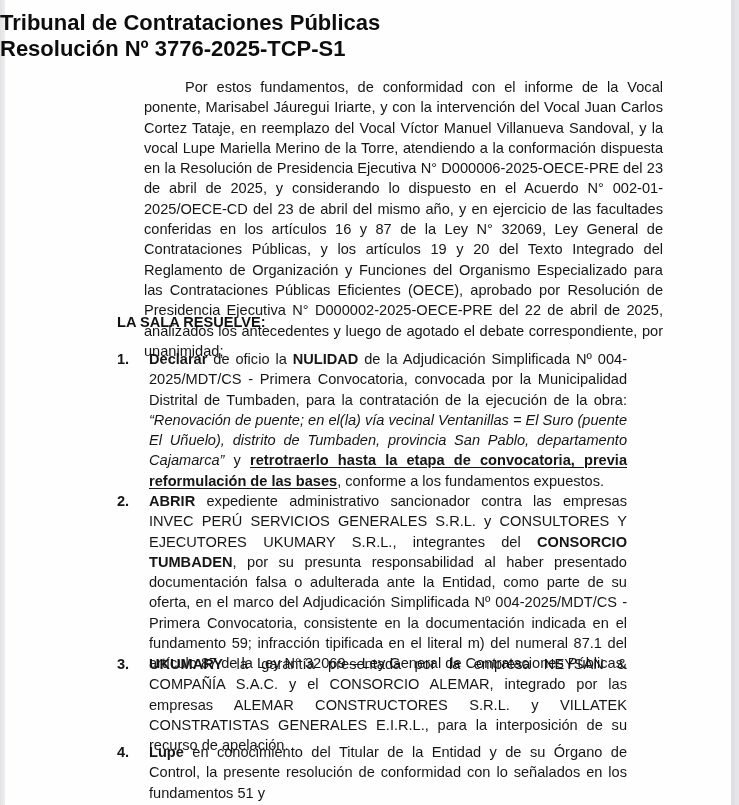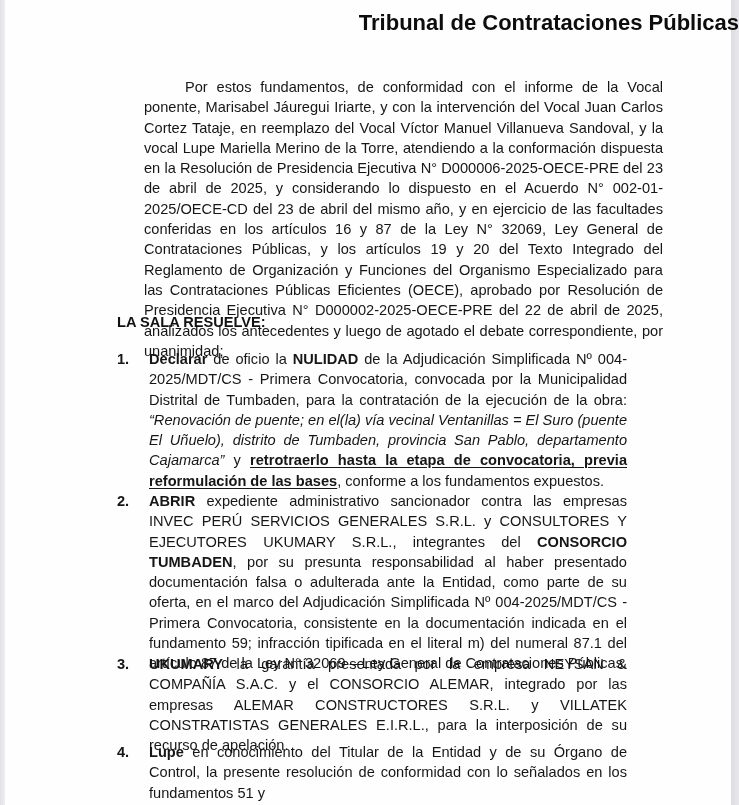--- a/index.html
+++ b/index.html
@@ -30,21 +30,21 @@
   .page {
     position: absolute;
     left: 5px; top: 0;
     width: 726px; height: 805px;
     background: #fefefe;
   }
   .title {
     position: absolute;
     left: 0; top: 10px;
     width: 739px;
-    text-align: right;
+    text-align: left;
     font-family: "Liberation Sans", sans-serif;
     font-weight: bold;
     font-size: 22px;
     line-height: 26px;
     color: #0d0d0d;
   }
   .body-text {
     font-family: "Liberation Sans", sans-serif;
     font-size: 14.6px;
     line-height: 20.3px;
@@ -91,20 +91,21 @@
 </style>
 </head>
 <body>
 
 <div class="frame-left"></div>
 <div class="page"></div>
 <div class="frame-right"></div>
 
 <div class="title">
   <div>Tribunal de Contrataciones Públicas</div>
+  <div>Resolución Nº 3776-2025-TCP-S1</div>
 </div>
 
 <div class="body-text intro">Por estos fundamentos, de conformidad con el informe de la Vocal ponente, Marisabel Jáuregui Iriarte, y con la intervención del Vocal Juan Carlos Cortez Tataje, en reemplazo del Vocal Víctor Manuel Villanueva Sandoval, y la vocal Lupe Mariella Merino de la Torre, atendiendo a la conformación dispuesta en la Resolución de Presidencia Ejecutiva N° D000006-2025-OECE-PRE del 23 de abril de 2025, y considerando lo dispuesto en el Acuerdo N° 002-01-2025/OECE-CD del 23 de abril del mismo año, y en ejercicio de las facultades conferidas en los artículos 16 y 87 de la Ley N° 32069, Ley General de Contrataciones Públicas, y los artículos 19 y 20 del Texto Integrado del Reglamento de Organización y Funciones del Organismo Especializado para las Contrataciones Públicas Eficientes (OECE), aprobado por Resolución de Presidencia Ejecutiva N° D000002-2025-OECE-PRE del 22 de abril de 2025, analizados los antecedentes y luego de agotado el debate correspondiente, por unanimidad;</div>
 
 <div class="heading">LA SALA RESUELVE:</div>
 
 <div class="body-text item" style="top:349px;">
   <span class="item-num">1.</span>
   <div class="item-text"><span class="b">Declarar</span><span> de oficio la </span><span class="b">NULIDAD</span><span> de la Adjudicación Simplificada Nº 004-2025/MDT/CS - Primera Convocatoria, convocada por la Municipalidad Distrital de Tumbaden, para la contratación de la ejecución de la obra: </span><span class="i">“Renovación de puente; en el(la) vía vecinal Ventanillas = El Suro (puente El Uñuelo), distrito de Tumbaden, provincia San Pablo, departamento Cajamarca”</span><span> y </span><span class="b u">retrotraerlo hasta la etapa de convocatoria, previa reformulación de las bases</span><span>, conforme a los fundamentos expuestos.</span></div>
 </div>

